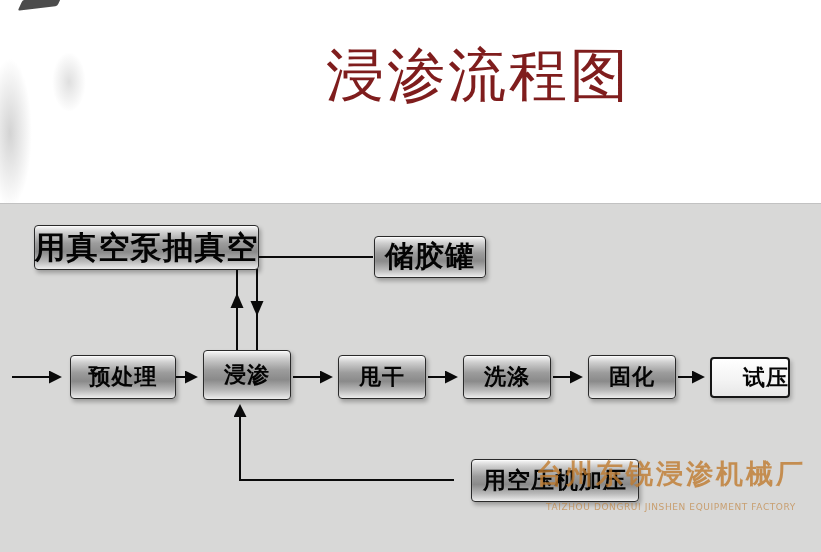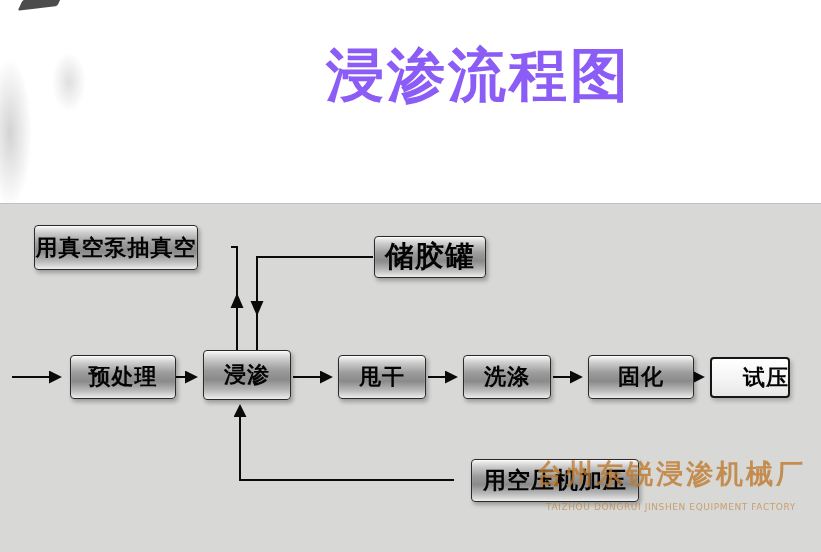--- a/index.html
+++ b/index.html
@@ -11,25 +11,25 @@
     overflow: hidden;
     font-family: "DejaVu Sans", "Liberation Sans", sans-serif;
   }
 
   
   .page-title {
     position: absolute;
     left: 326px;
     top: 44px;
     font-family: "DejaVu Serif", "Liberation Serif", serif;
-    font-weight: 700;
+    font-weight: 400;
     font-size: 58px;
     line-height: 1.1;
     letter-spacing: 3px;
-    color: #8b5cf6;
+    color: #7f1d1d;
     white-space: nowrap;
   }
 
   
   .artifact-mark {
     position: absolute;
     left: 20px; top: -2px;
     width: 40px; height: 10px;
     background: #2d2d2d;
     transform: rotate(-7deg) skewX(-32deg);
@@ -73,27 +73,27 @@
     color: #040404;
     letter-spacing: 1px;
     white-space: nowrap;
   }
   .mbox.white {
     background: linear-gradient(180deg, #ffffff 0%, #f4f4f4 55%, #e7e7e7 100%);
     border: 2px solid #161616;
     box-shadow: 2px 3px 4px rgba(0,0,0,.22);
   }
 
-  .box-vacuum      { left: 34px;  top: 225px; width: 164px; height: 45px; font-size: 22px; }
+  .box-vacuum      { left: 34px;  top: 225px; width: 225px; height: 45px; font-size: 31px; }
   .box-tank        { left: 374px; top: 236px; width: 112px;  height: 42px; font-size: 29px; }
   .box-pre         { left: 70px;  top: 355px; width: 106px;  height: 44px; font-size: 22px; }
   .box-imp         { left: 203px; top: 350px; width: 88px;  height: 50px; font-size: 22px; }
   .box-spin        { left: 338px; top: 355px; width: 88px;  height: 44px; font-size: 22px; }
   .box-wash        { left: 463px; top: 355px; width: 88px;  height: 44px; font-size: 22px; text-align: right; }
-  .box-cure        { left: 588px; top: 355px; width: 106px;  height: 44px; font-size: 22px; }
+  .box-cure        { left: 588px; top: 355px; width: 88px;  height: 44px; font-size: 22px; }
   .box-test        { left: 710px; top: 357px; width: 80px;  height: 41px; font-size: 22px; padding-left: 32px; }
   .box-compressor  { left: 455px; top: 459px; width: 168px; height: 43px; font-size: 23px; margin-left: 16px; }
 
   
   .connectors {
     position: absolute;
     left: 0; top: 0;
     width: 821px; height: 552px;
     pointer-events: none;
   }

